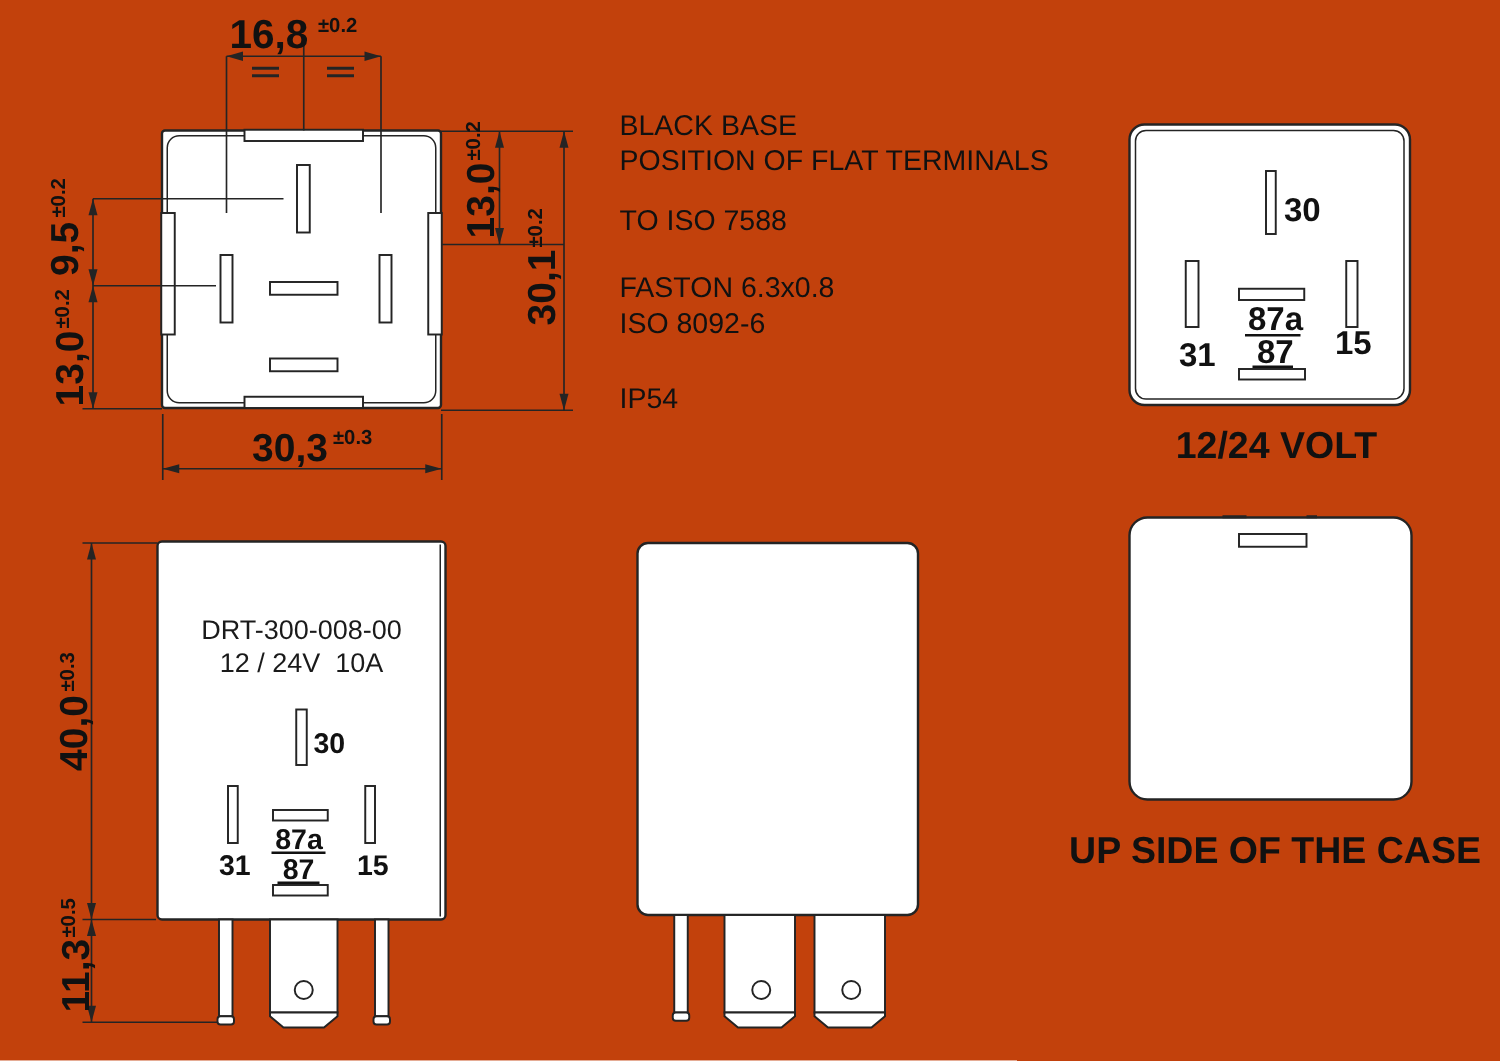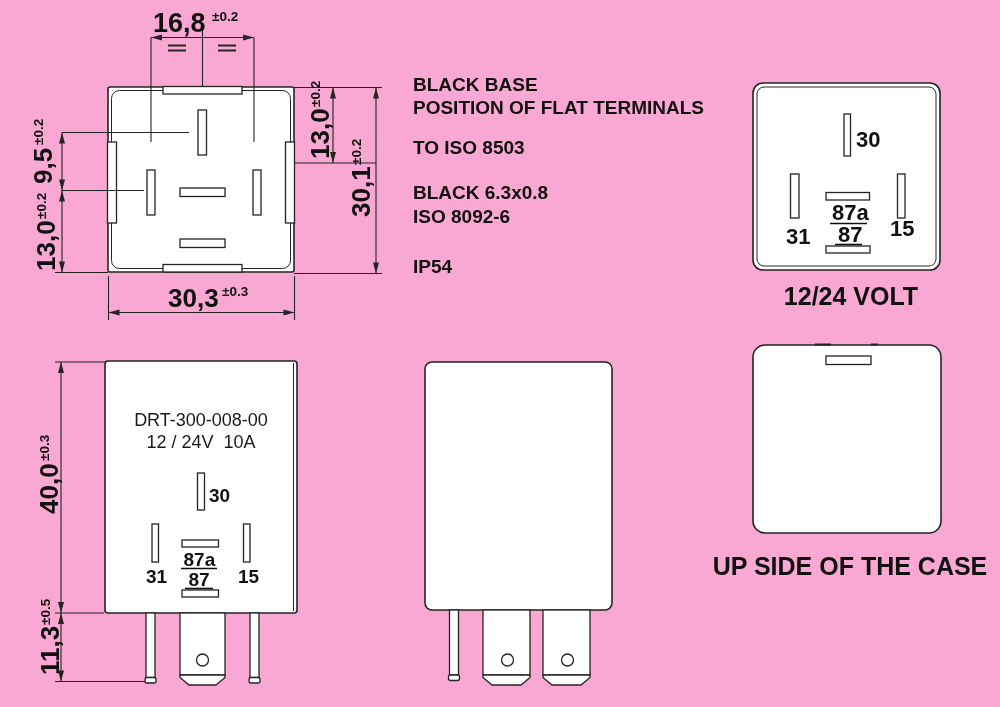--- a/index.html
+++ b/index.html
@@ -1,36 +1,36 @@
 <!DOCTYPE html>
 <html><head>
 <meta charset="utf-8">
 <style>
   html,body{margin:0;padding:0;background:#fff;}
-  #canvas{position:relative;width:1000px;height:707px;background:#f9a8d4;overflow:hidden;
+  #canvas{position:relative;width:1000px;height:707px;background:#c2410c;overflow:hidden;
           font-family:"Liberation Sans",sans-serif;}
   .abs{position:absolute;}
   svg{display:block;overflow:visible;font-family:"Liberation Sans",sans-serif;}
   
   .case{fill:#ffffff;stroke:#242424;stroke-width:1.6;}
   .inner{fill:none;stroke:#242424;stroke-width:1;}
   .slot{fill:#ffffff;stroke:#242424;stroke-width:1.3;}
   .dl{stroke:#242424;stroke-width:1.1;fill:none;}
   .dl2{stroke:#242424;stroke-width:2;fill:none;}
   .arr{fill:#242424;stroke:none;}
   .ul{stroke:#111111;stroke-width:1.6;}
   
   .dv{font-weight:bold;font-size:26px;fill:#111111;}
   .dv27{font-weight:bold;font-size:27px;fill:#111111;}
   .dt{font-weight:bold;font-size:13.5px;fill:#111111;}
   .tl{font-weight:bold;font-size:22px;fill:#111111;}
   .tls{font-weight:bold;font-size:19px;fill:#111111;}
   .cap{font-weight:bold;font-size:25px;fill:#111111;}
   .bt{font-weight:normal;font-size:18px;fill:#1a1a1a;white-space:pre;}
-  .note{position:absolute;left:413px;font-weight:bold;font-size:19px;color:#111;line-height:24px;white-space:nowrap;}
+  .note{position:absolute;left:413px;font-weight:normal;font-size:19px;color:#111;line-height:24px;white-space:nowrap;}
 </style>
 </head>
 <body>
 
 <div id="canvas">
 
   <svg class="abs" style="left:0;top:0" width="395" height="335" viewBox="0 0 395 335">
     <g>
       <rect class="case" x="108" y="87" width="186" height="185" rx="2"></rect>
       <rect class="inner" x="111.5" y="90.5" width="179" height="178" rx="8"></rect>
@@ -106,22 +106,22 @@
       <g transform="translate(370,217) rotate(-90)">
         <text class="dv" x="0" y="0">30,1</text>
         <text class="dt" x="52" y="-9">±0.2</text>
       </g>
     </g>
   </svg>
 
   <div>
     <div class="note" style="top:73px">BLACK BASE</div>
     <div class="note" style="top:96px">POSITION OF FLAT TERMINALS</div>
-    <div class="note" style="top:136px">TO ISO 8503</div>
-    <div class="note" style="top:181px">BLACK 6.3x0.8</div>
+    <div class="note" style="top:136px">TO ISO 7588</div>
+    <div class="note" style="top:181px">FASTON 6.3x0.8</div>
     <div class="note" style="top:205px">ISO 8092-6</div>
     <div class="note" style="top:255px">IP54</div>
   </div>
 
   <svg class="abs" style="left:745px;top:78px" width="250" height="240" viewBox="0 0 250 240">
     <g>
       <rect class="case" x="8" y="5" width="187" height="187" rx="10"></rect>
       <rect class="inner" x="12" y="9" width="179" height="179" rx="7"></rect>
     </g>
     <g>

